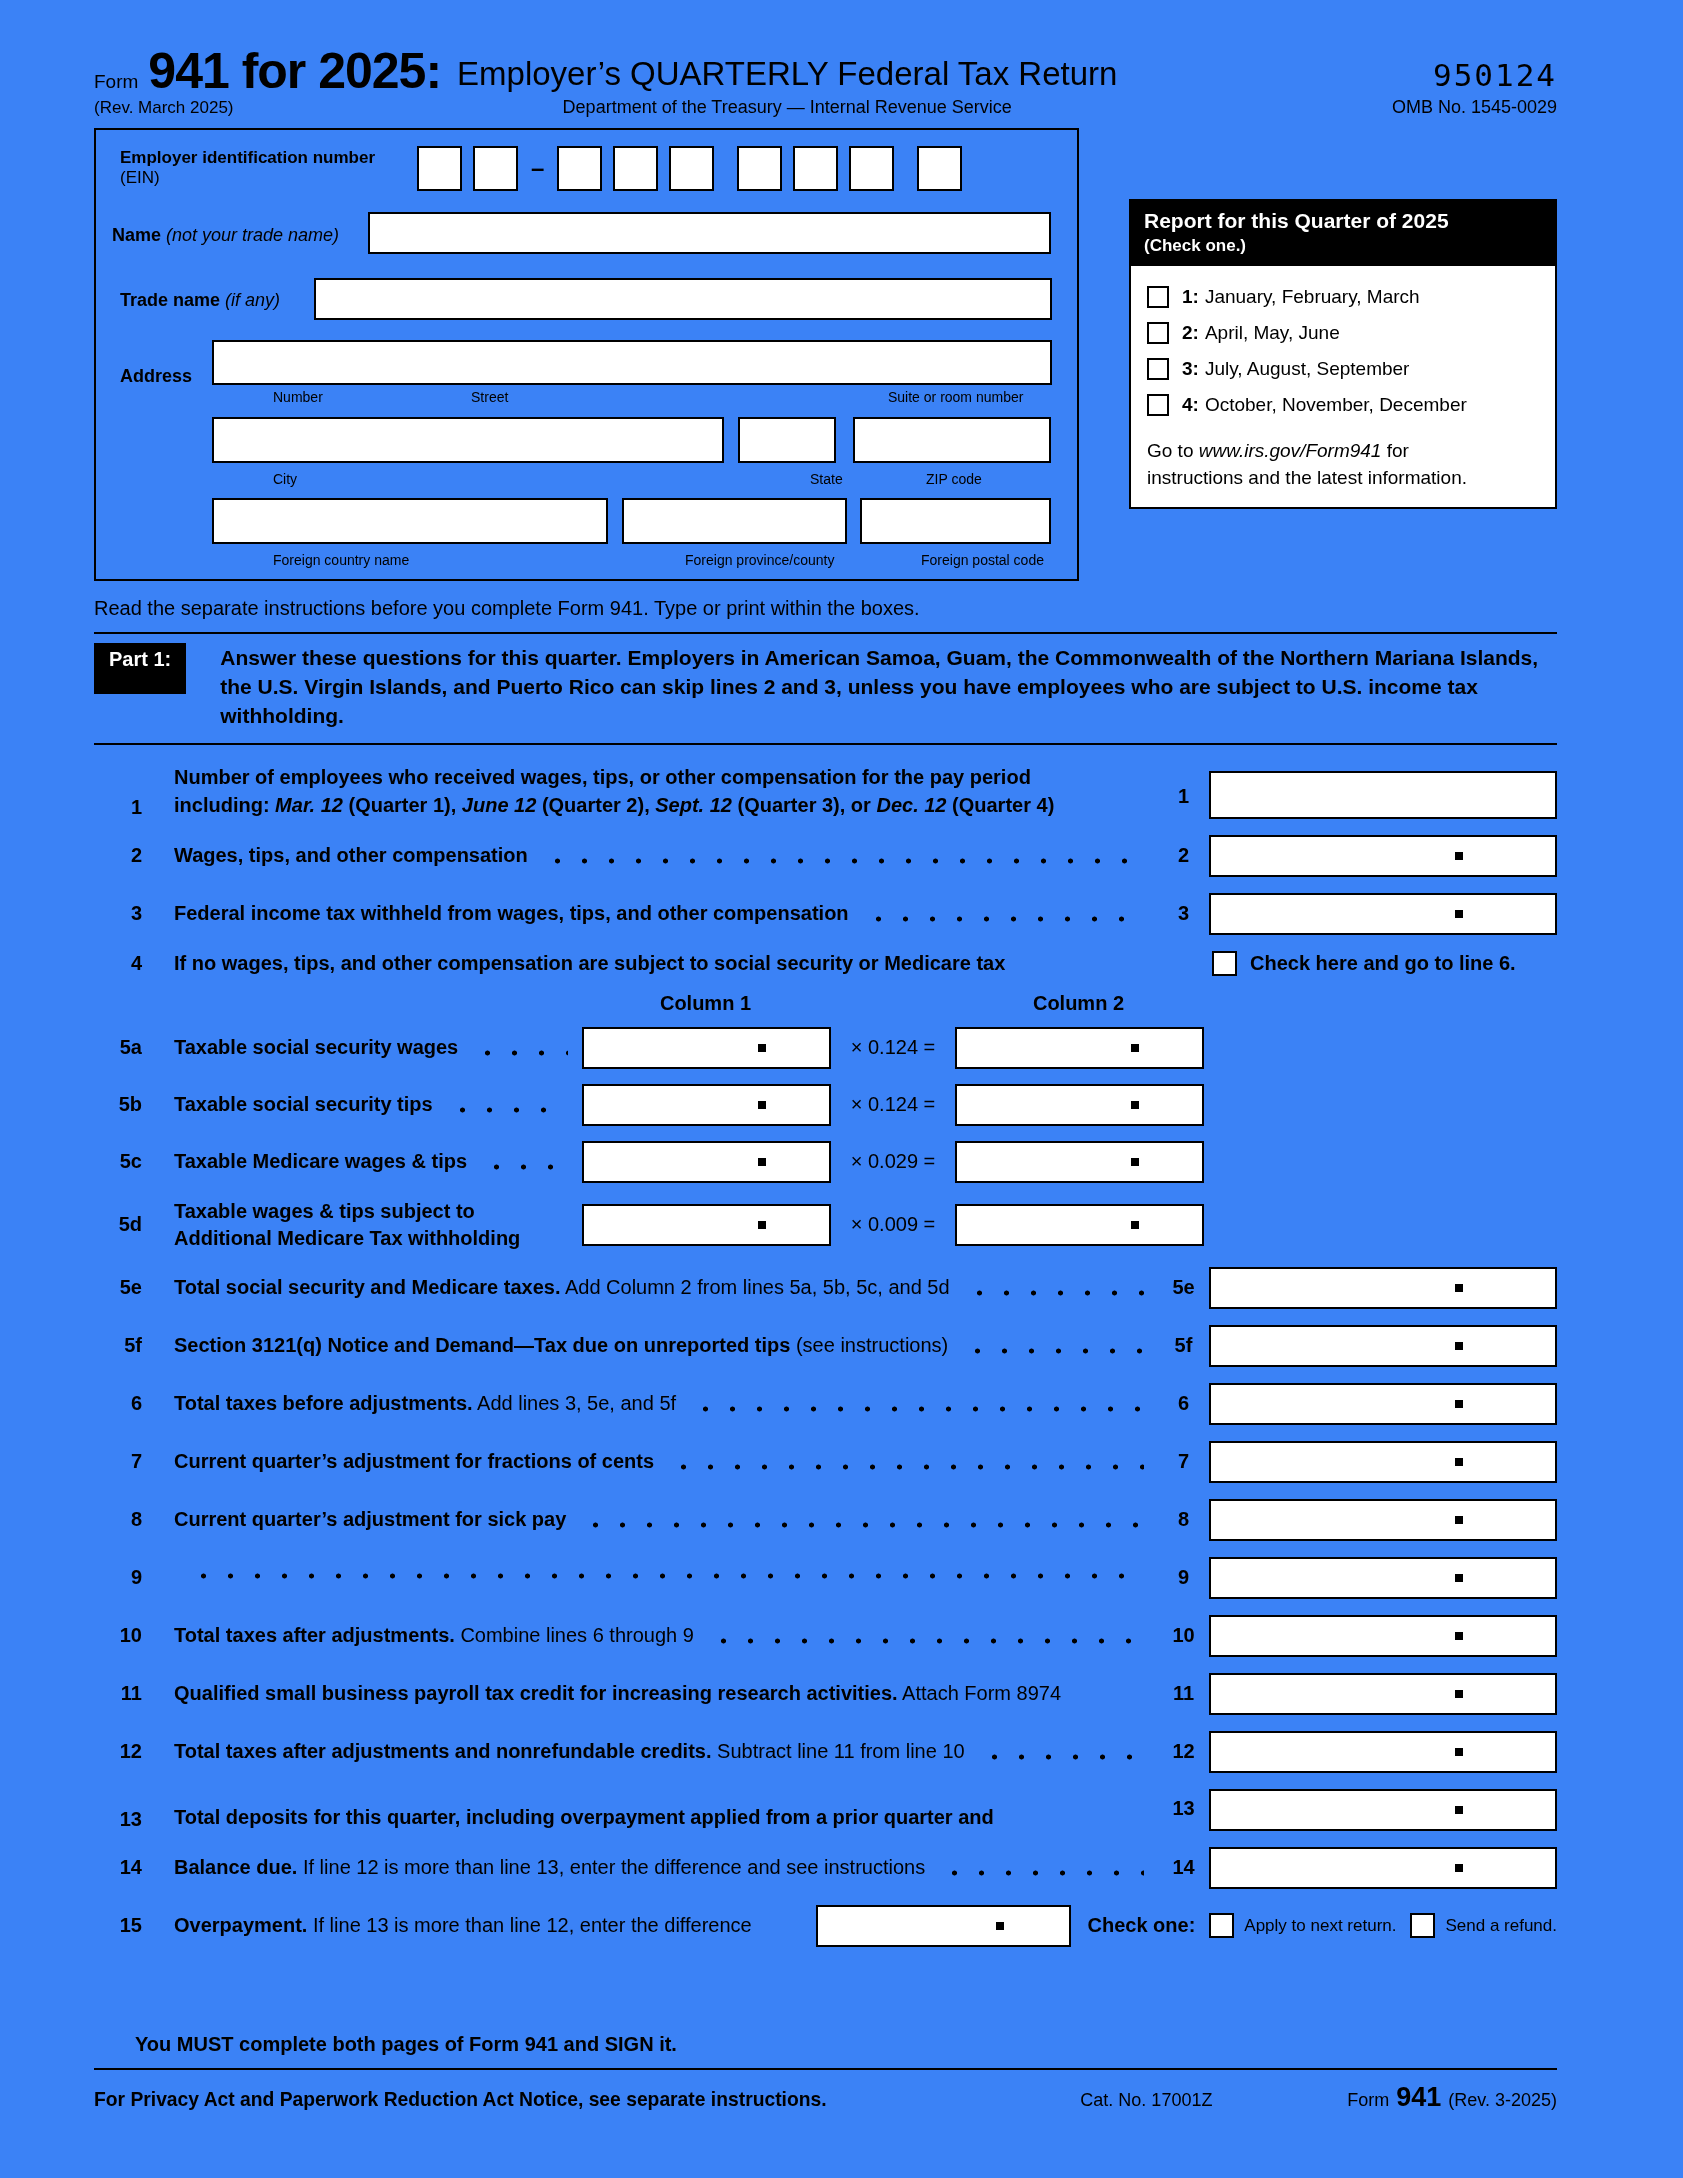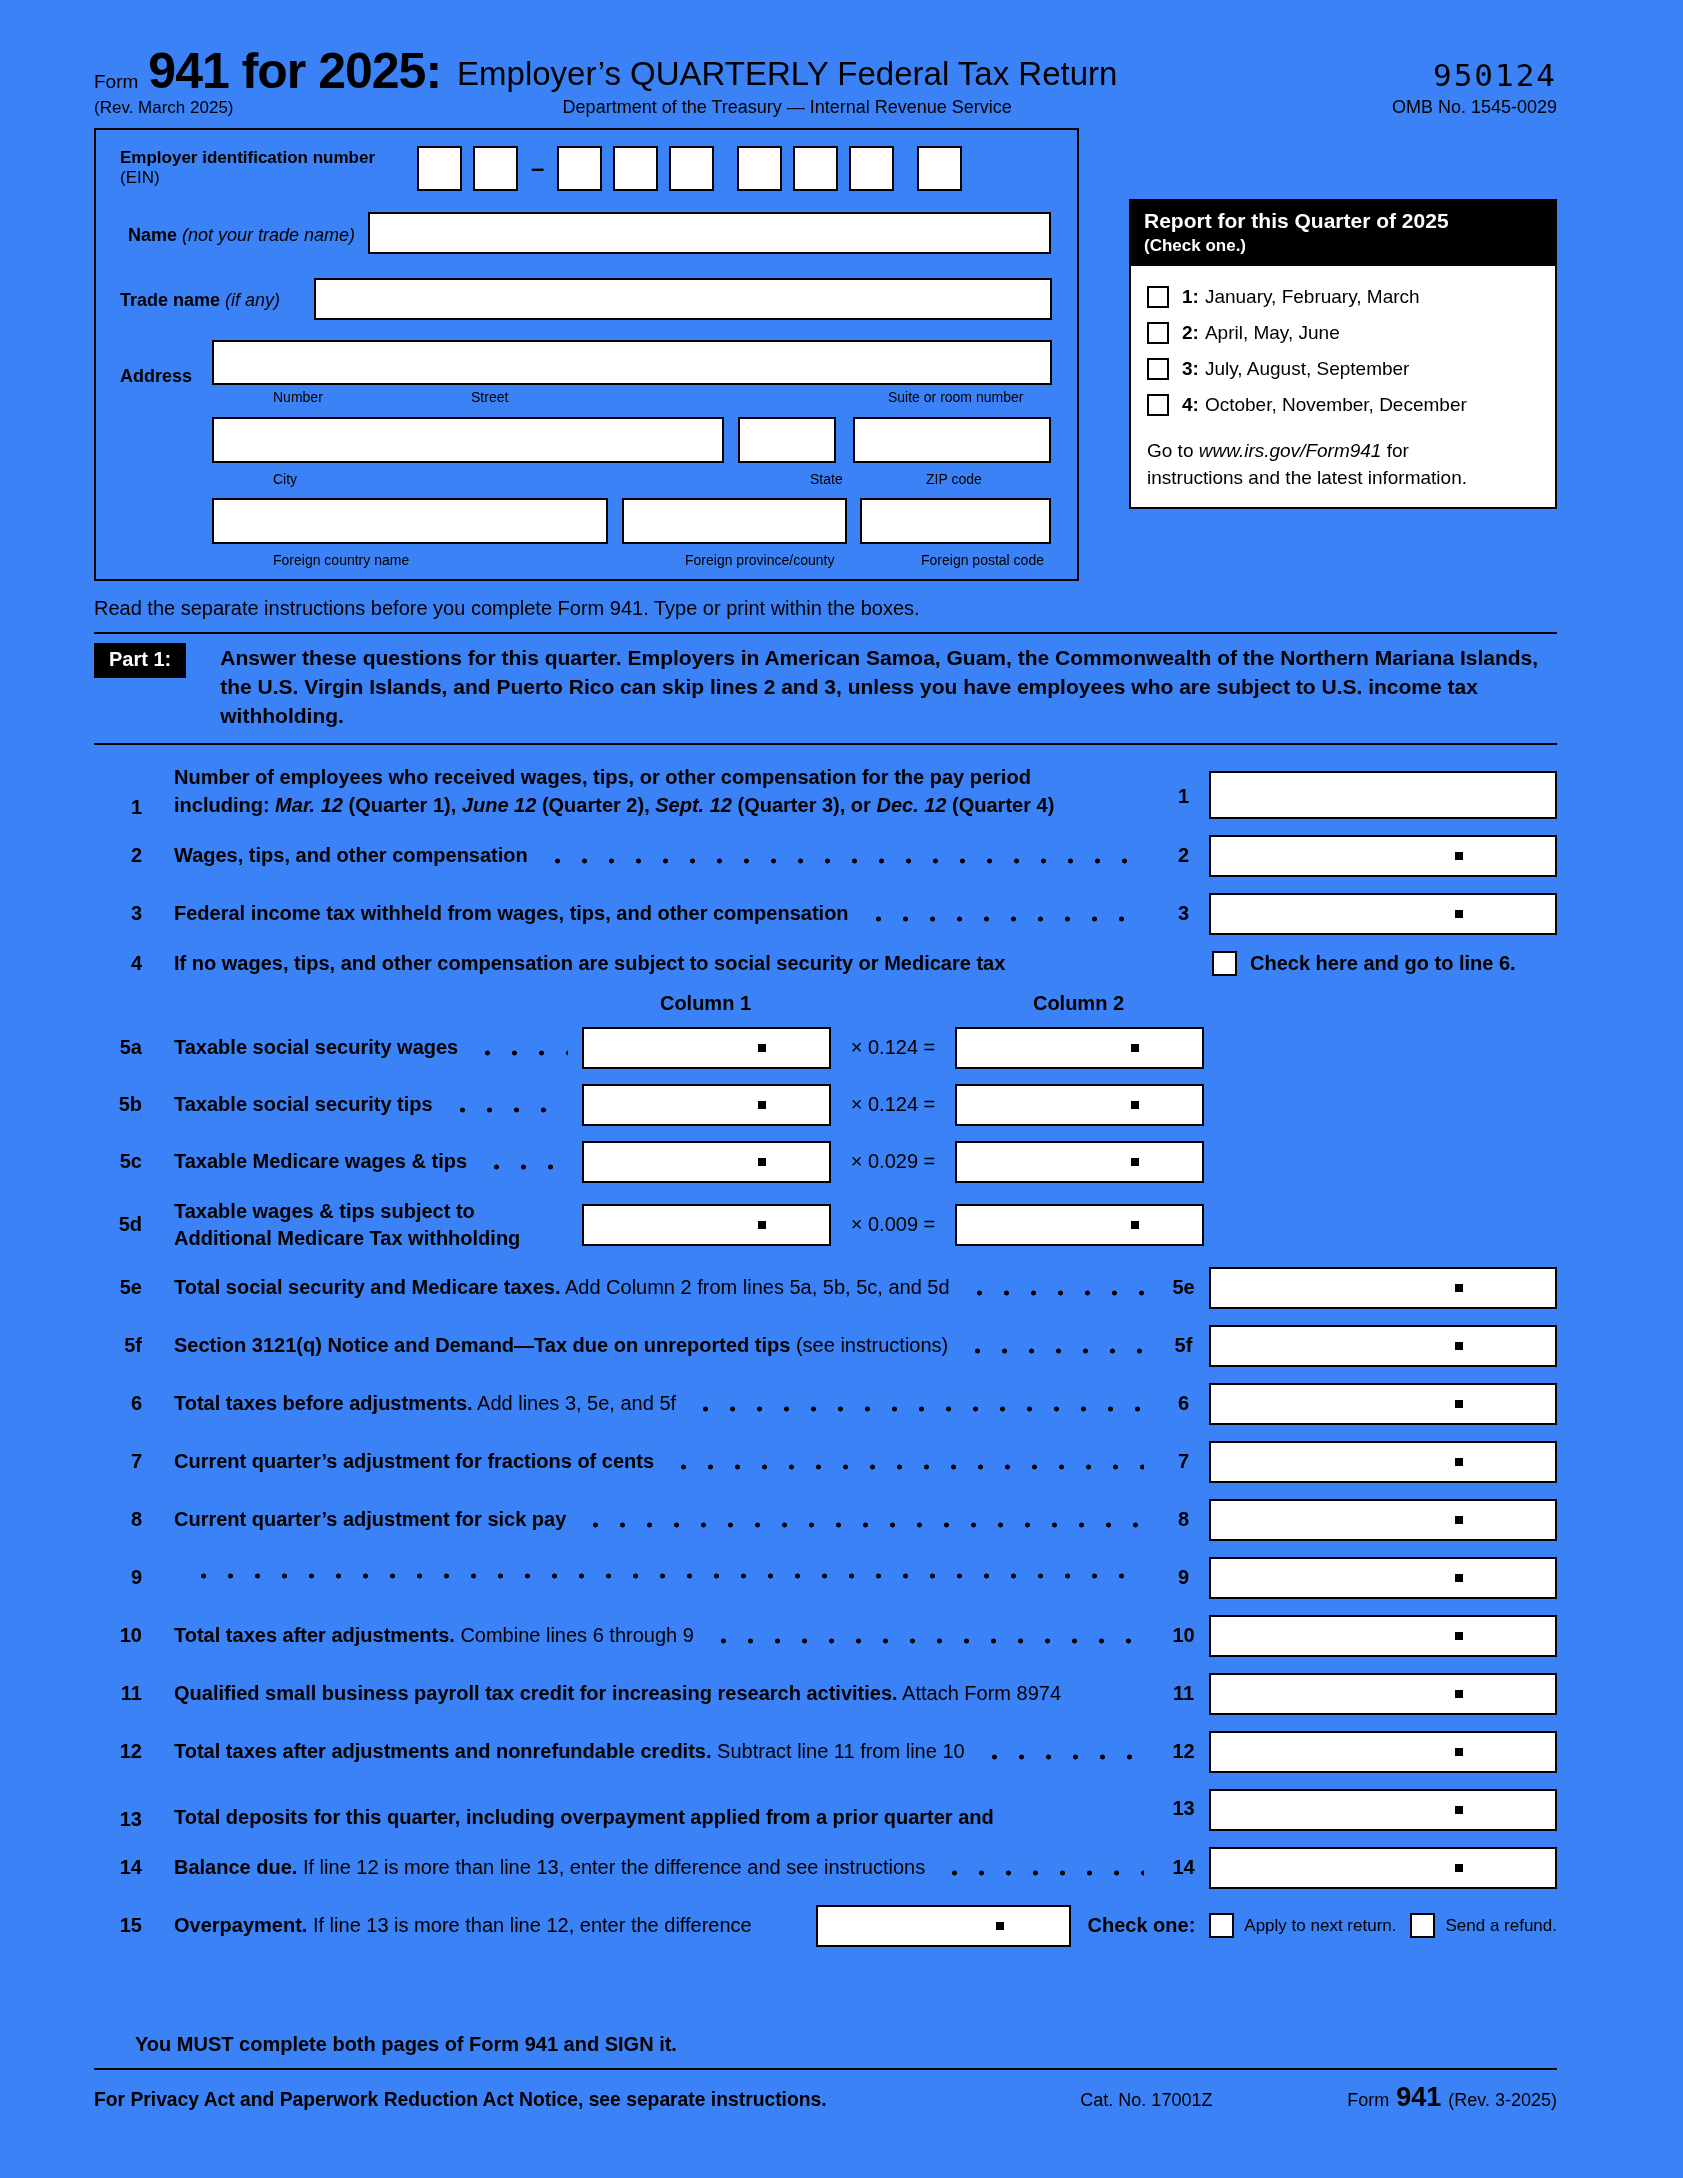--- a/index.html
+++ b/index.html
@@ -46,21 +46,21 @@
   .q-opt { display: flex; align-items: center; margin: 14px 0; font-size: 19px; }
   .q-cb { width: 22px; height: 22px; border: 2px solid #000; flex-shrink: 0; margin-right: 13px; background: #fff; }
   .q-num { font-weight: bold; margin-right: 6px; }
   .q-goto { padding: 8px 16px 16px; font-size: 19px; line-height: 1.4; }
   .q-goto i { font-style: italic; }
 
   
   .instr-line { font-size: 20px; margin: 16px 0 12px; }
 
   .part-hdr { display: flex; border-top: 2.5px solid #000; border-bottom: 2px solid #000; padding: 9px 0 12px; }
-  .part-badge { background: #000; color: #fff; font-weight: bold; font-size: 20px; padding: 5px 15px 7px; align-self: flex-start; flex-shrink: 0; }
+  .part-badge { background: #000; color: #fff; font-weight: bold; font-size: 20px; padding: 5px 15px 23px; align-self: flex-start; flex-shrink: 0; }
   .part-heading { flex: 1; margin-left: 34px; font-weight: bold; font-size: 21px; line-height: 1.4; }
 
   .lines { margin-top: 18px; }
   .lrow { display: flex; align-items: center; margin-bottom: 16px; font-size: 20px; }
   .lnum { width: 48px; text-align: right; font-weight: bold; flex-shrink: 0; }
   .llabel { flex: 1 1 auto; margin-left: 32px; display: flex; align-items: baseline; min-width: 0; }
   .lt { white-space: nowrap; }
   .b { font-weight: bold; }
   .bi { font-weight: bold; font-style: italic; }
   .leader { flex: 1 1 auto; height: 6px; margin: 0 14px 3px 16px; align-self: flex-end;
@@ -146,21 +146,21 @@
           <div class="ein-cell"></div>
           <div class="ein-cell"></div>
           <div class="ein-cell"></div>
           <div class="ein-cell gap"></div>
           <div class="ein-cell"></div>
           <div class="ein-cell"></div>
           <div class="ein-cell gap"></div>
         </div>
       </div>
 
-      <div class="lbl-abs" style="left:32px; top:95px; font-size:18px;">
+      <div class="lbl-abs" style="left:16px; top:95px; font-size:18px;">
         <span>Name </span><span class="id-hint">(not your trade name)</span>
       </div>
       <div class="inp" style="left:272px; top:82px; width:683px; height:42px;"></div>
 
       <div class="lbl-abs" style="left:24px; top:160px; font-size:18px;">
         <span>Trade name </span><span class="id-hint">(if any)</span>
       </div>
       <div class="inp" style="left:218px; top:148px; width:738px; height:42px;"></div>
 
       <div class="lbl-abs" style="left:24px; top:236px;">Address</div>

